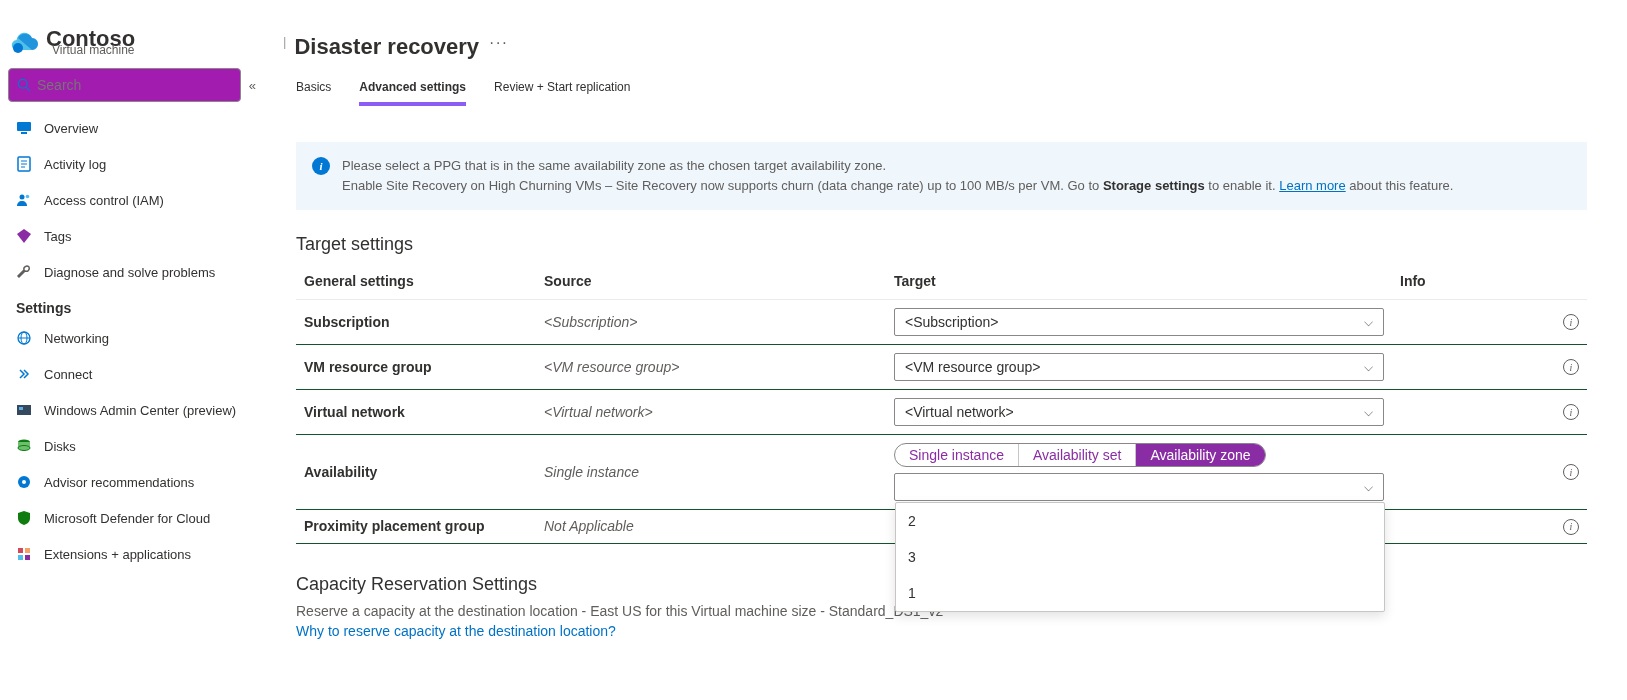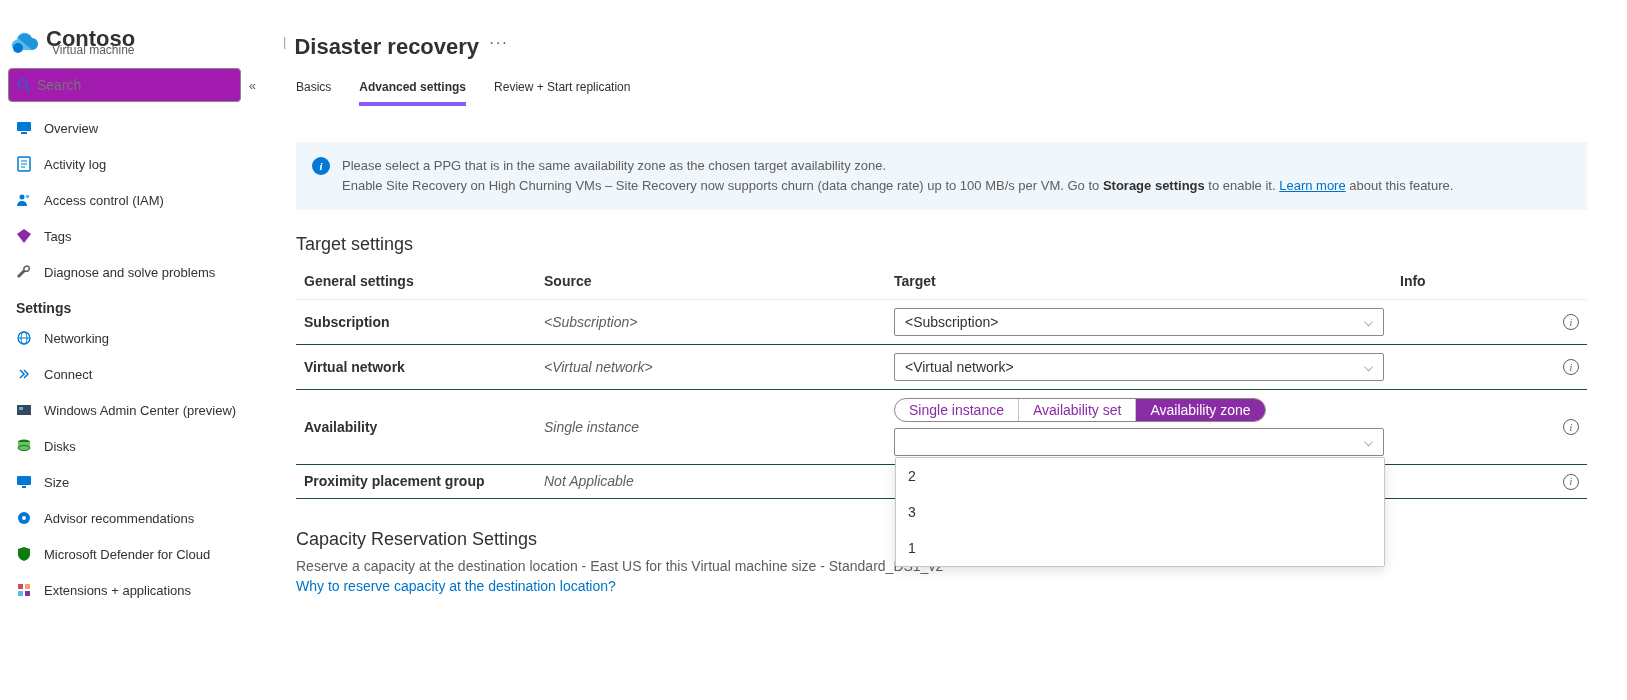--- a/index.html
+++ b/index.html
@@ -198,29 +198,20 @@
               <ellipse cx="8" cy="4" rx="6" ry="2.5" fill="#107c10"></ellipse>
               <path d="M2 4v6c0 1.4 2.7 2.5 6 2.5s6-1.1 6-2.5V4" fill="#6cbf6c"></path>
               <ellipse cx="8" cy="10" rx="6" ry="2.5" fill="none" stroke="#107c10"></ellipse>
             </svg>
           </span>
         <span>Disks</span>
       </div>
       <div class="sb-item">
         <span class="sb-icon">
             <svg width="16" height="16" viewBox="0 0 16 16">
-              <rect x="1" y="2" width="14" height="9" rx="1" fill="#0078d4"></rect>
-              <rect x="6" y="12" width="4" height="2" fill="#0078d4"></rect>
-            </svg>
-          </span>
-        <span>Size</span>
-      </div>
-      <div class="sb-item">
-        <span class="sb-icon">
-            <svg width="16" height="16" viewBox="0 0 16 16">
               <circle cx="8" cy="8" r="6" fill="#0078d4"></circle>
               <circle cx="8" cy="8" r="2" fill="#fff"></circle>
             </svg>
           </span>
         <span>Advisor recommendations</span>
       </div>
       <div class="sb-item">
         <span class="sb-icon">
             <svg width="16" height="16" viewBox="0 0 16 16">
               <path d="M8 1l6 2v5c0 4-3 6-6 7-3-1-6-3-6-7V3z" fill="#107c10"></path>
@@ -268,20 +259,31 @@
           <th class="col-info">Info</th>
         </tr>
       </thead>
       <tbody>
         <tr>
           <td class="row-label">Subscription</td>
           <td class="src-val">&lt;Subscription&gt;</td>
           <td>
               <div class="select">
                 <span class="val">&lt;Subscription&gt;</span>
+                <span class="chev">⌵</span>
+              </div>
+            </td>
+          <td class="col-info"><span class="info-glyph">i</span></td>
+        </tr>
+        <tr>
+          <td class="row-label">VM resource group</td>
+          <td class="src-val">&lt;VM resource group&gt;</td>
+          <td>
+              <div class="select">
+                <span class="val">&lt;VM resource group&gt;</span>
                 <span class="chev">⌵</span>
               </div>
             </td>
           <td class="col-info"><span class="info-glyph">i</span></td>
         </tr>
         <tr>
           <td class="row-label">Virtual network</td>
           <td class="src-val">&lt;Virtual network&gt;</td>
           <td>
               <div class="select">

